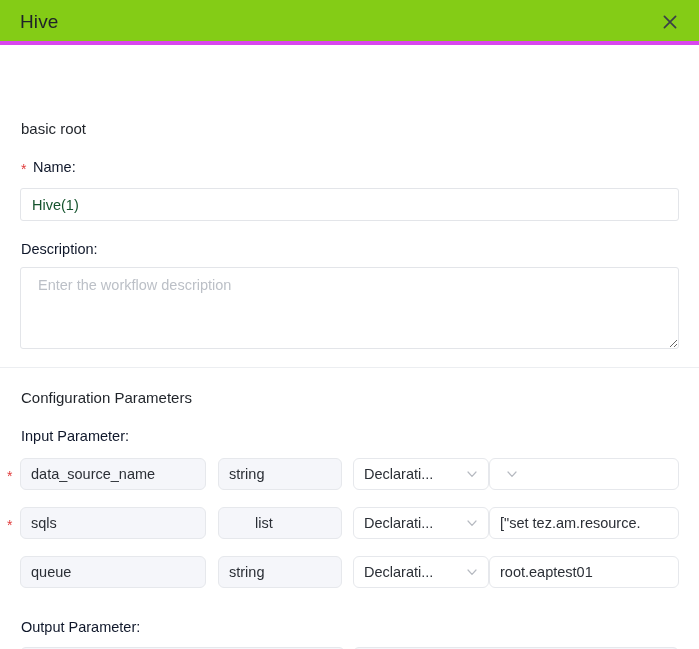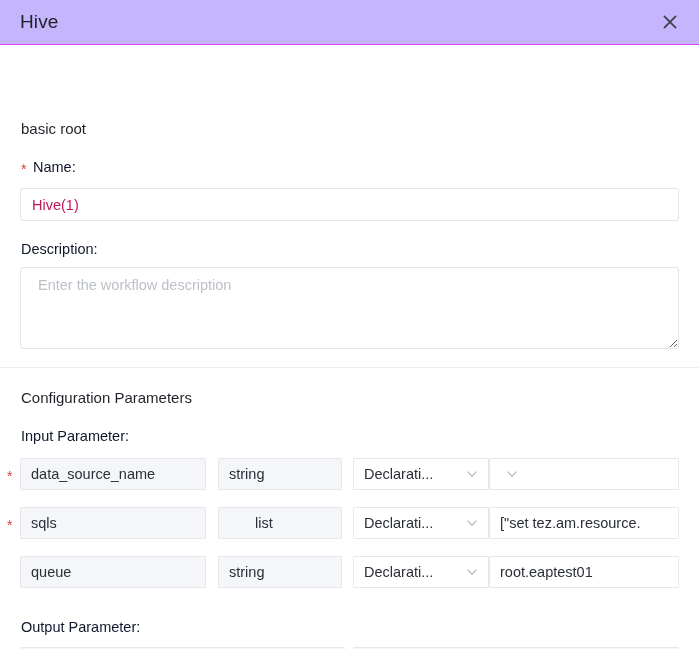--- a/index.html
+++ b/index.html
@@ -14,22 +14,22 @@
     position: relative;
     width: 699px;
     height: 649px;
     background: #ffffff;
   }
 
   
   .dlg-header {
     position: relative;
     height: 45px;
-    background: #c4b5fd;
-    border-bottom: 1px solid #d946ef;
+    background: #84cc16;
+    border-bottom: 4px solid #d946ef;
   }
   .dlg-title {
     position: absolute;
     left: 20px;
     top: 11px;
     font-size: 19px;
     color: #1f2329;
     letter-spacing: .1px;
     line-height: 22px;
   }
@@ -77,21 +77,21 @@
   }
 
   
   .txt-input {
     position: absolute;
     background: #ffffff;
     border: 1px solid #e3e5e9;
     border-radius: 3px;
     font-family: "Liberation Sans", sans-serif;
     font-size: 14.5px;
-    color: #be185d;
+    color: #14532d;
     padding: 0 11px;
     outline: none;
   }
   .txt-input::placeholder { color: #bcc0c7; }
 
   .ta-input {
     position: absolute;
     background: #ffffff;
     border: 1px solid #e3e5e9;
     border-radius: 3px;
@@ -109,21 +109,21 @@
     left: 0; right: 0;
     height: 1px;
     background: #eceef1;
   }
 
   
   .pfield {
     position: absolute;
     height: 32px;
     border: 1px solid #e6e8ec;
-    border-radius: 1px;
+    border-radius: 6px;
     display: flex;
     align-items: center;
     font-size: 14.5px;
     color: #2b2f36;
     padding: 0 10px;
     white-space: nowrap;
     overflow: hidden;
   }
   .pfield.readonly { background: #f5f6fa; }
   .pfield.white { background: #ffffff; }

